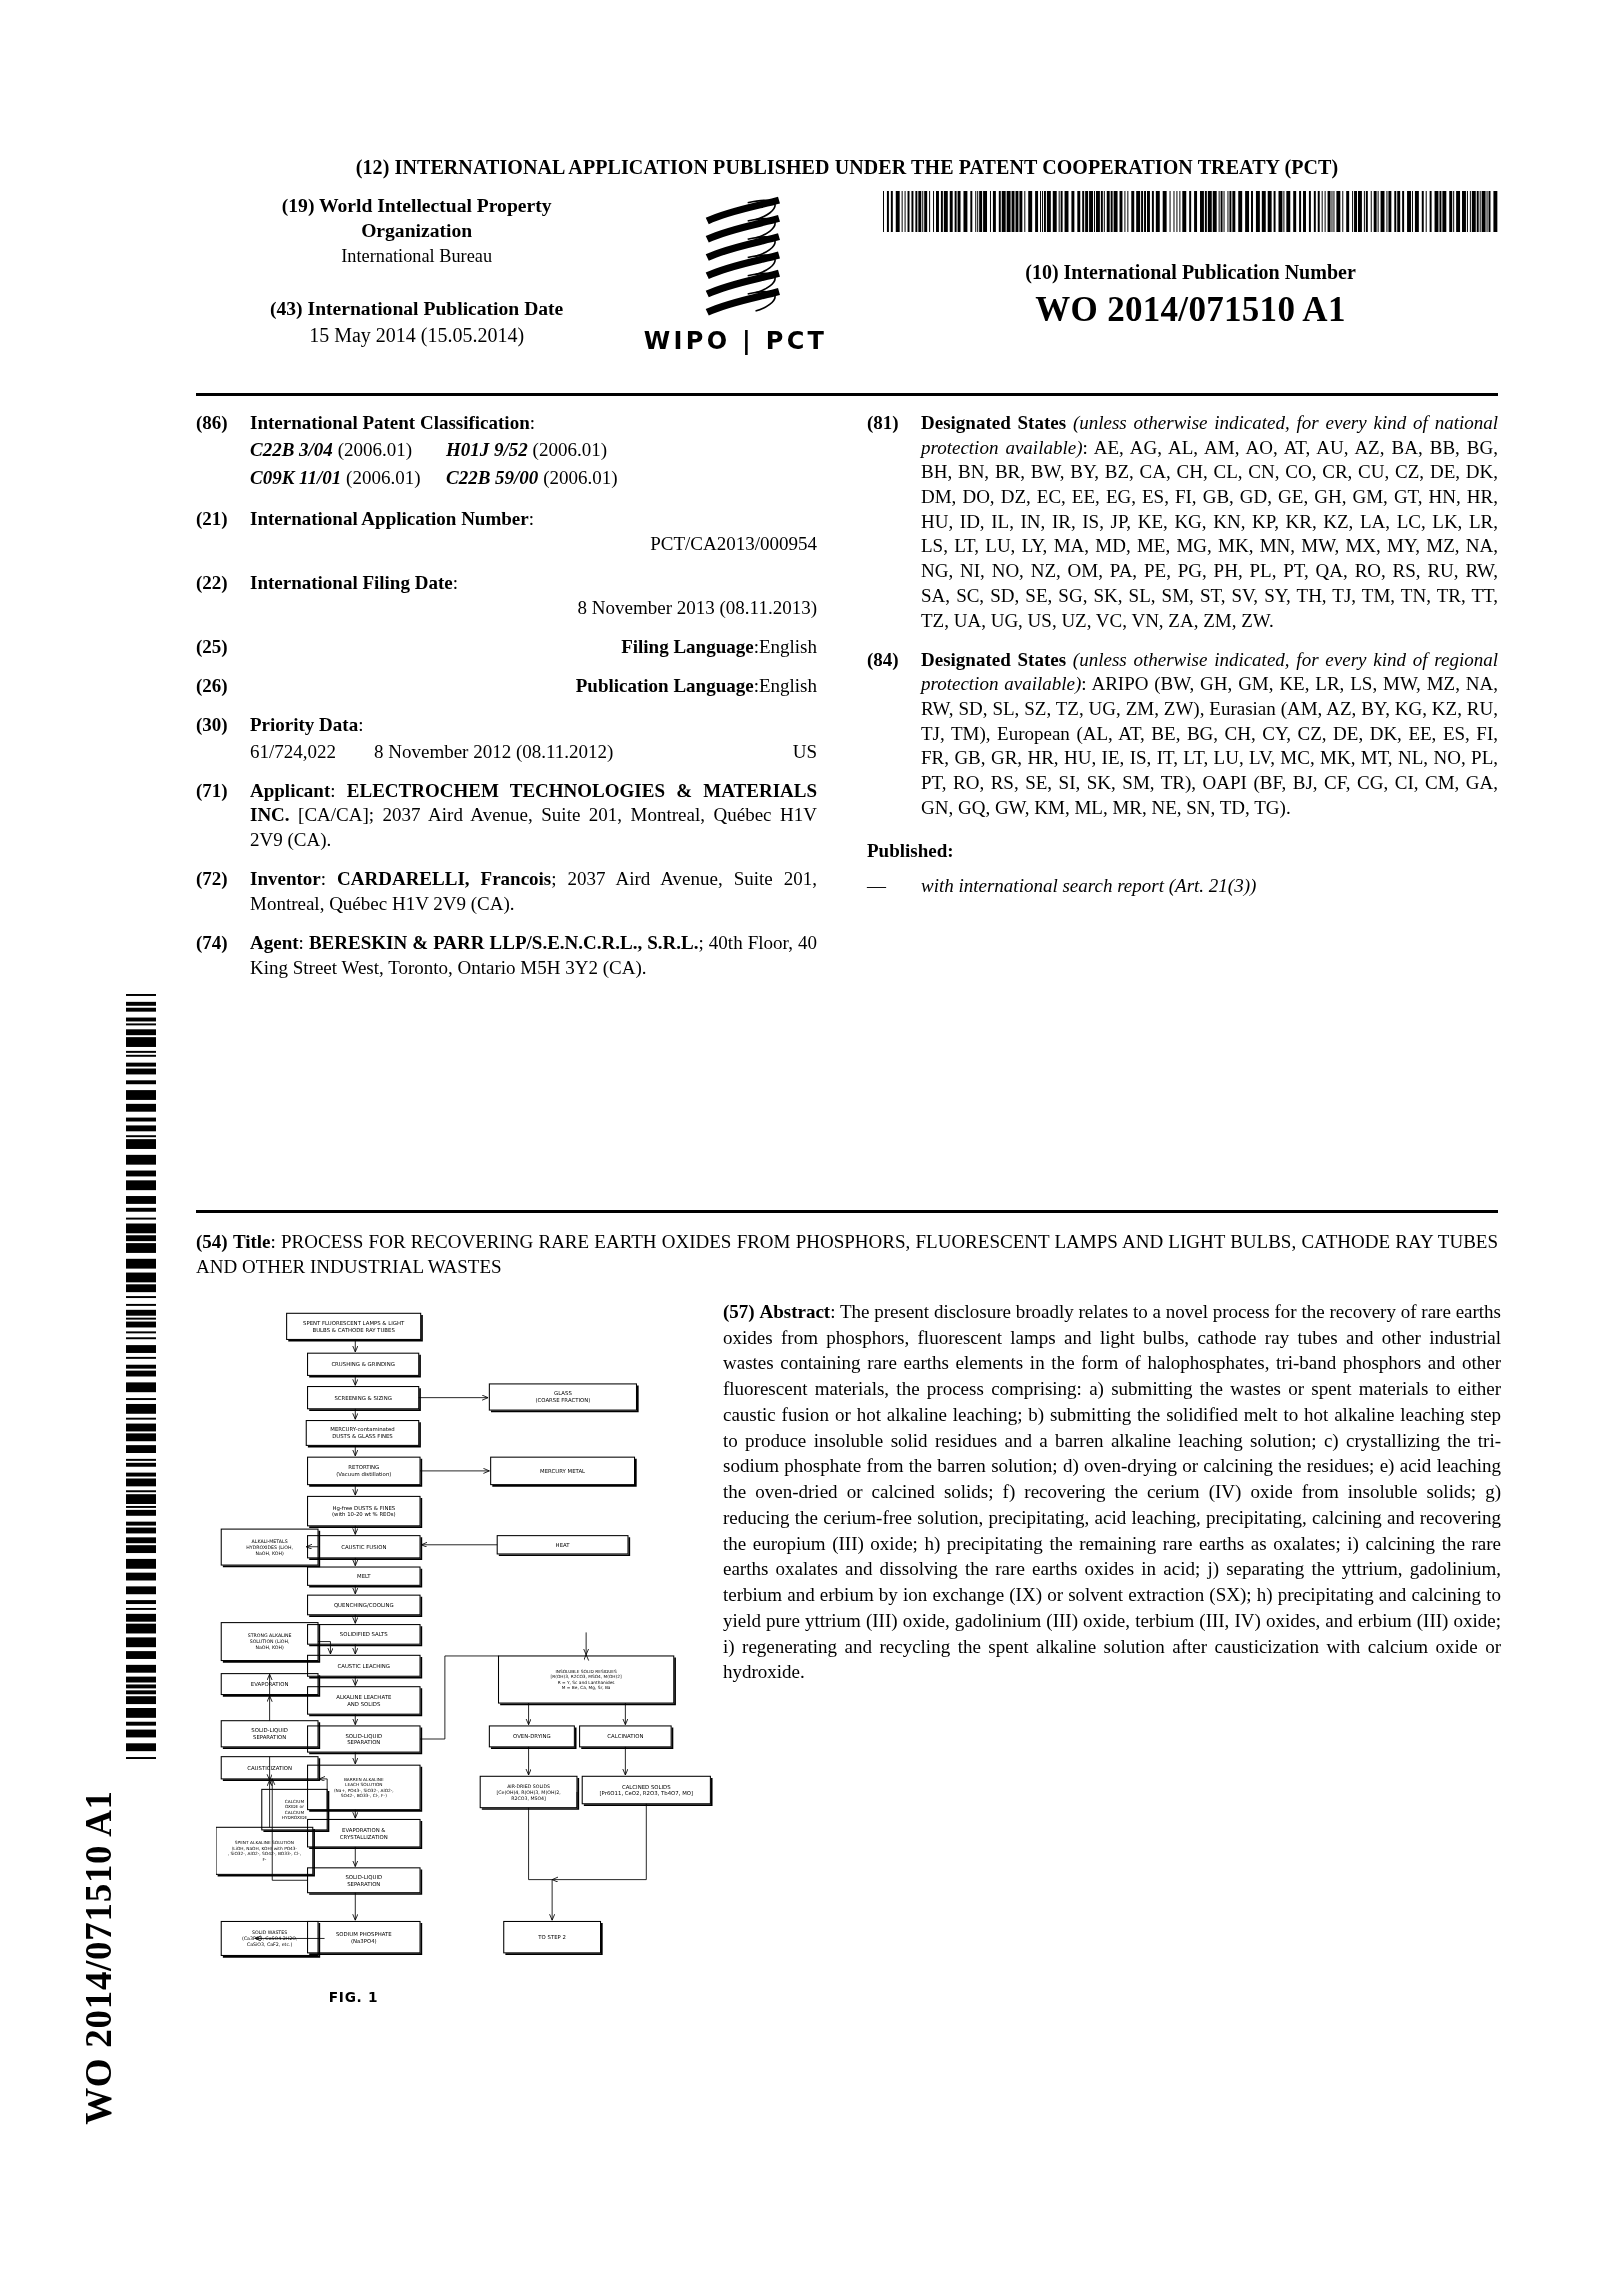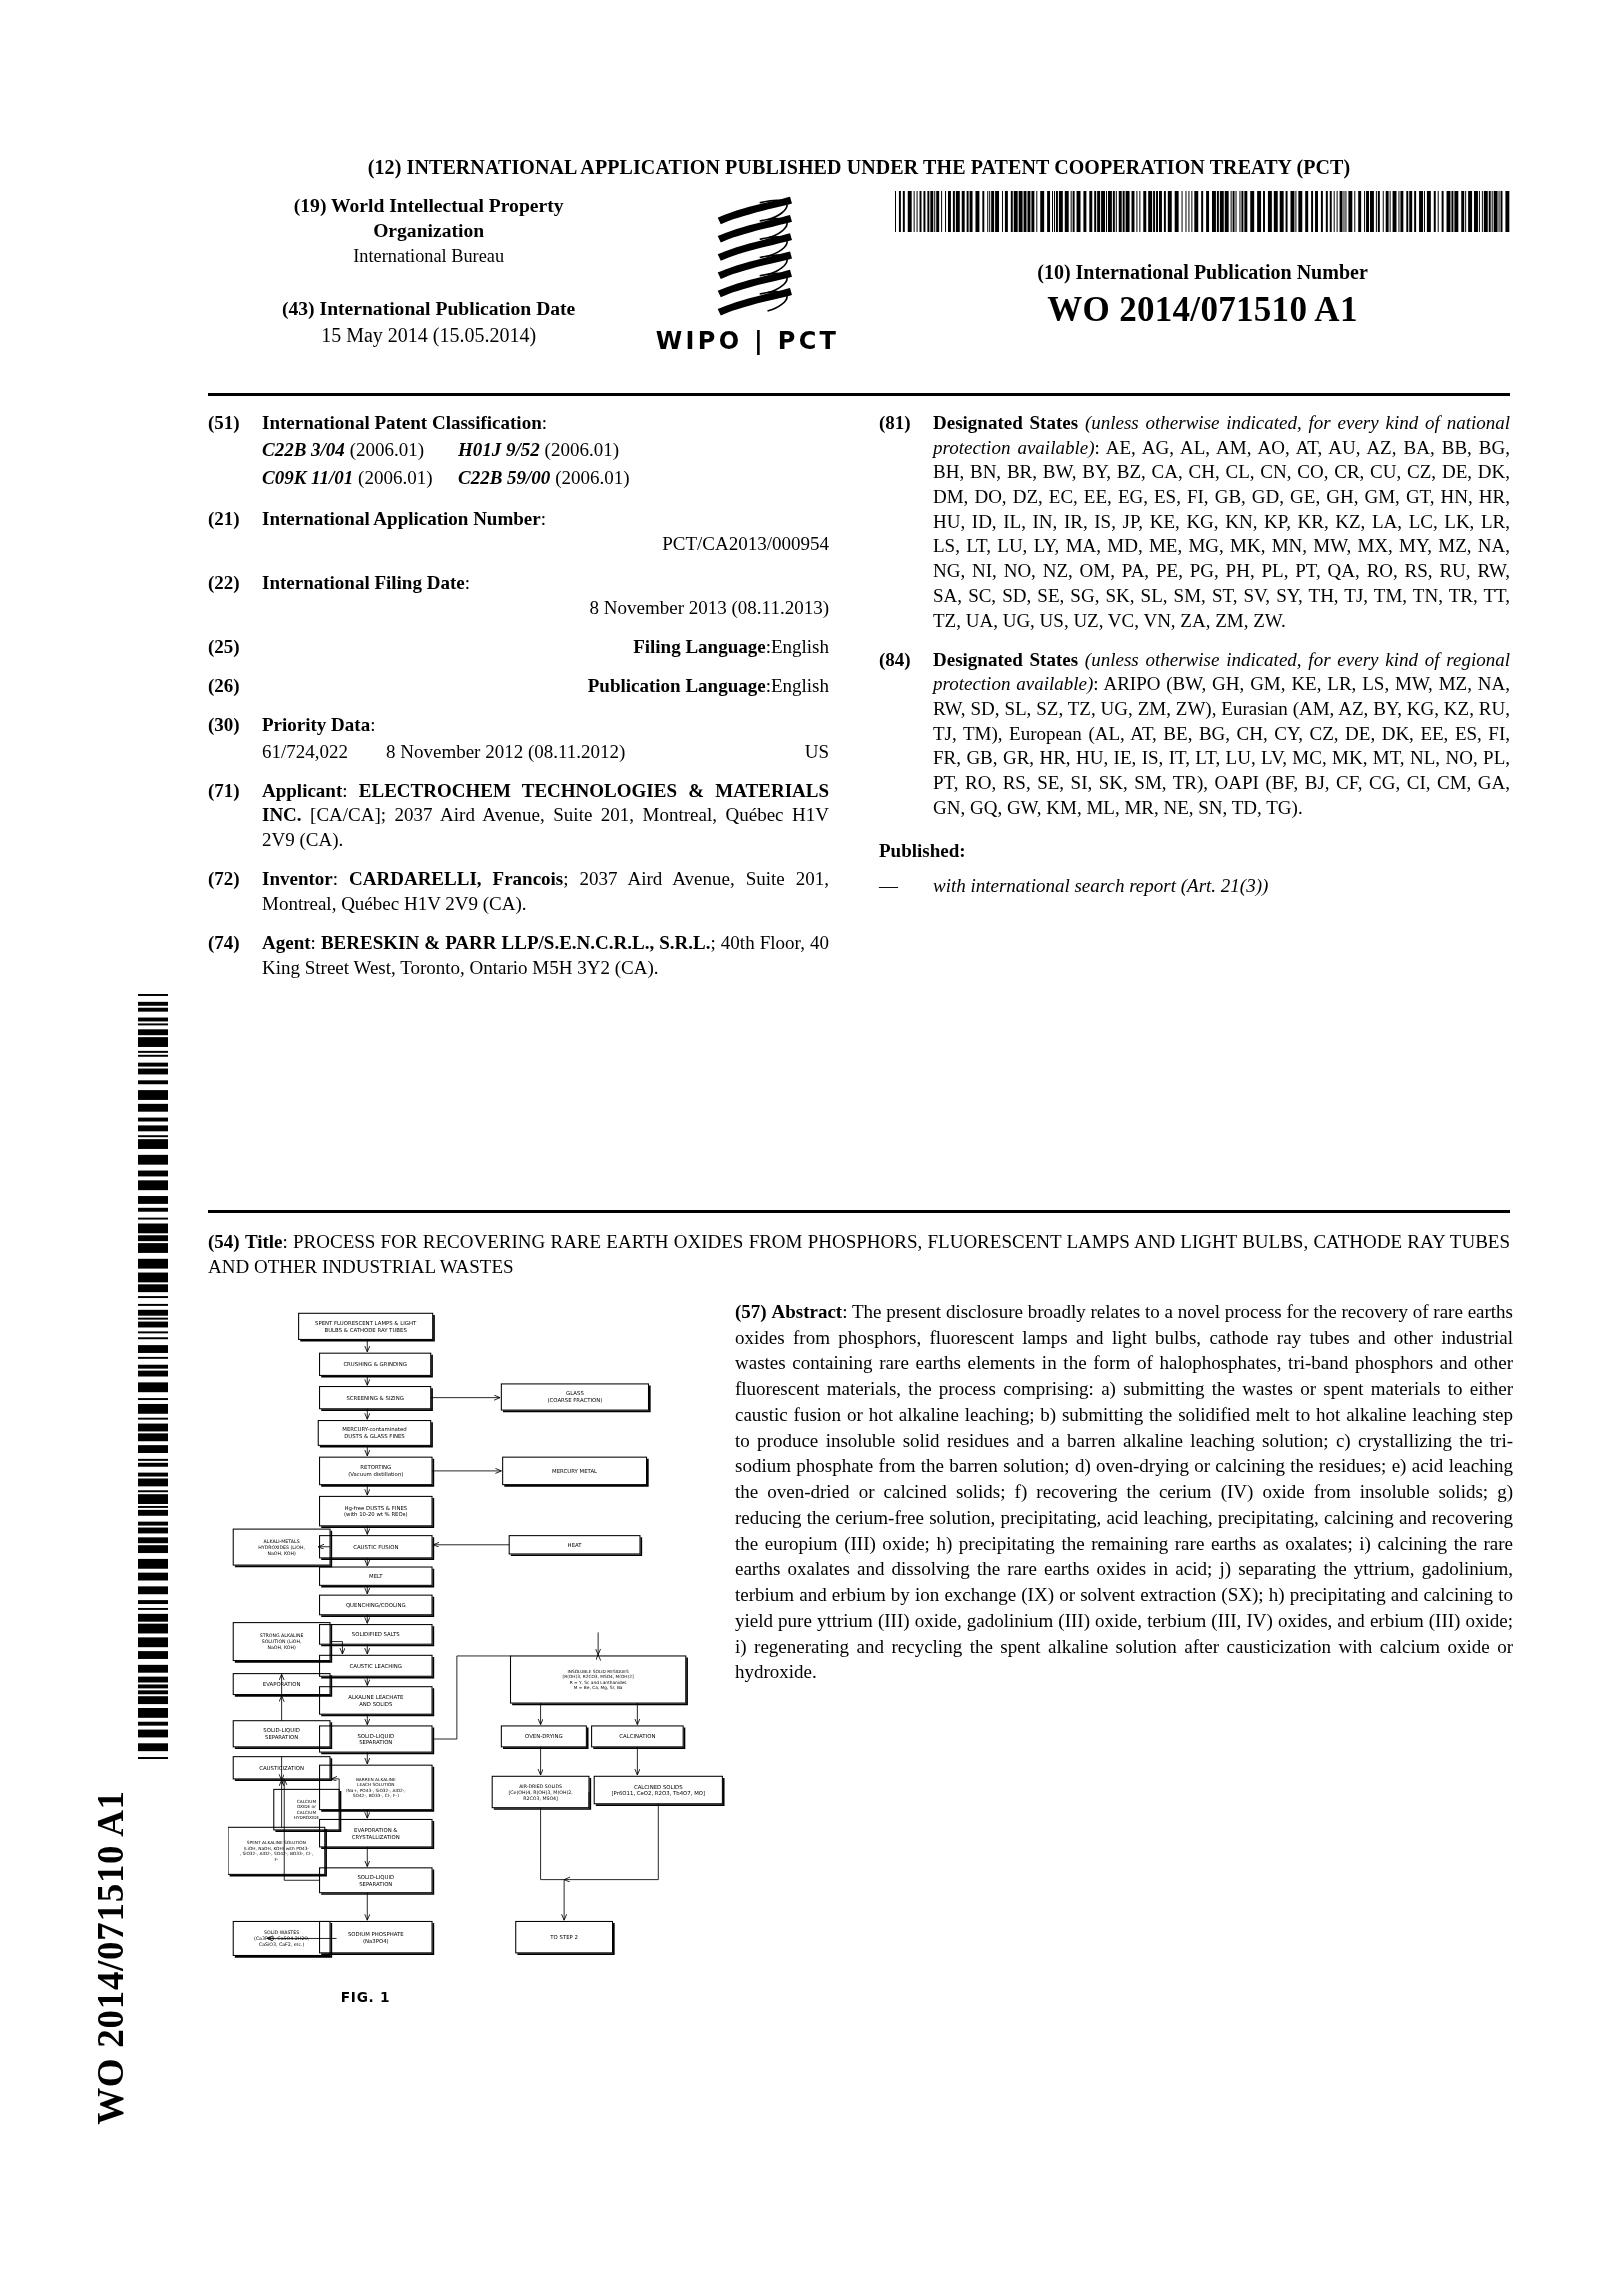--- a/index.html
+++ b/index.html
@@ -13,21 +13,21 @@
     height: 2295px;
     position: relative;
     font-family: "Liberation Serif", "DejaVu Serif", serif;
     color: #000;
     overflow: hidden;
   }
 
   
   .page {
     position: absolute;
-    left: 12px; top: 0;
+    left: 0; top: 0;
     width: 1494px; height: 2295px;
   }
 
   
   .header {
     position: absolute;
     left: 196px; top: 156px;
     width: 1302px;
   }
   .hdr-line1 {
@@ -451,21 +451,21 @@
     </div>
   </div>
 
   <div class="rule" id="rule-top"></div>
 
   <div class="biblio">
 
     <div class="col left">
 
       <div class="entry">
-        <div class="num">(51)</div>
+        <div class="num">(86)</div>
         <div class="body">
           <span class="lbl">International Patent Classification</span><span>:</span>
           <div class="ipc-grid">
             <div class="ipccol">
               <div class="ipc-line">
                 <span class="bi">C22B 3/04</span>
                 <span>(2006.01)</span>
               </div>
               <div class="ipc-line">
                 <span class="bi">C09K 11/01</span>

